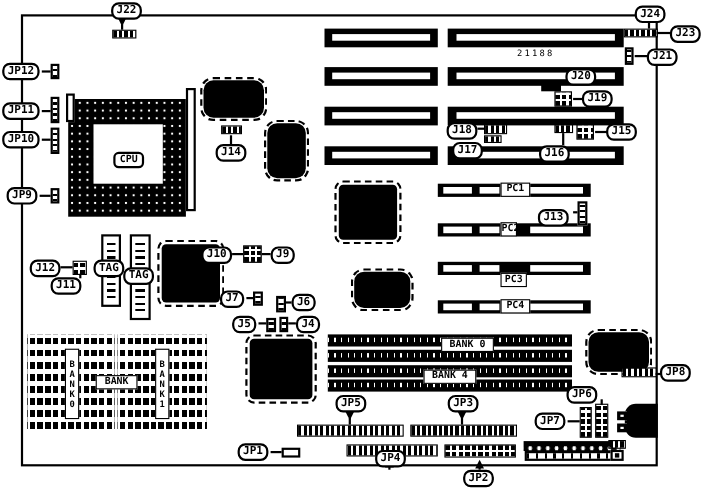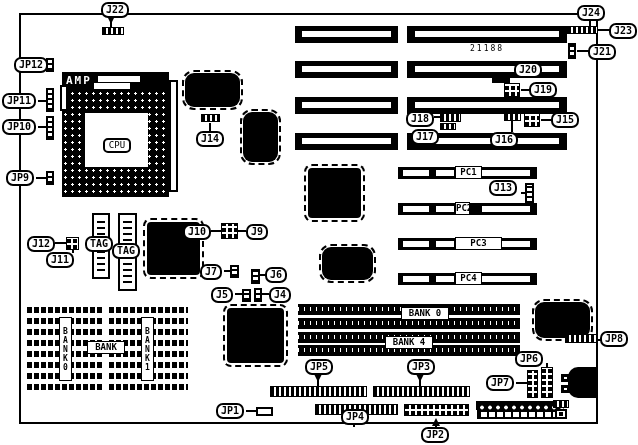--- a/index.html
+++ b/index.html
@@ -37,21 +37,21 @@
         background-image:repeating-linear-gradient(90deg,#fff 0 1px,transparent 1px 6px);
         background-size:100% 4px;background-position:0 3px;background-repeat:no-repeat;z-index:5;}
   .cacheblock{position:absolute;z-index:5;
         background-image:repeating-linear-gradient(90deg,#fff 0 2px,#000 2px 7px),
                          repeating-linear-gradient(0deg,#000 0 6px,#fff 6px 11px);
         background-blend-mode:lighten;}
   .pga{position:absolute;left:62px;top:90px;width:107px;height:107px;background-color:#000;
        background-image:radial-gradient(#fff 1px,transparent 1.4px);background-size:7px 7px;z-index:8;}
   .pga-center{position:absolute;left:85px;top:113px;width:63px;height:54px;background:#fff;z-index:9;}
   .cpu-box{position:absolute;left:103px;top:138px;width:28px;height:15px;background:#fff;border:2px solid #000;
-           border-radius:5px;font-weight:normal;font-size:9px;line-height:11px;text-align:center;z-index:20;}
+           border-radius:5px;font-weight:bold;font-size:9px;line-height:11px;text-align:center;z-index:20;}
   .ampbar{position:absolute;left:62px;top:72px;width:107px;height:18px;background:#000;z-index:8;
           color:#fff;font-weight:bold;font-size:11px;line-height:18px;padding-left:4px;letter-spacing:2px;}
   .amprect{position:absolute;background:#fff;z-index:9;}
   .zif{position:absolute;background:#fff;border:2px solid #000;z-index:12;}
   .pwrtop{position:absolute;background-color:#000;background-image:radial-gradient(#fff 1.5px,transparent 2px);
           background-size:8px 9px;background-position:2px 2px;z-index:15;}
   .pwrbot{position:absolute;background-color:#fff;border:2px solid #000;z-index:15;
           background-image:repeating-linear-gradient(90deg,#000 0 2px,transparent 2px 8px);}
   .din{position:absolute;left:568px;top:367px;width:30px;height:31px;background:#000;
        border-radius:10px 0 0 10px;z-index:10;}
@@ -108,24 +108,23 @@
       <div class="stripe" style="left:38px;top:3px;width:18px;height:6px"></div>
       <div class="stripe" style="left:84px;top:3px;width:48px;height:6px"></div>
     </div>
   <div class="slot" style="left:398px;top:273px;width:139px;height:12px">
       <div class="stripe" style="left:5px;top:3px;width:26px;height:6px"></div>
       <div class="stripe" style="left:38px;top:3px;width:18px;height:6px"></div>
       <div class="stripe" style="left:84px;top:3px;width:48px;height:6px"></div>
     </div>
   <span class="boxlabel" style="left:455px;top:166px;width:27px">PC1</span>
   <span class="boxlabel" style="left:455px;top:202px;width:15px">PC2</span>
-  <span class="boxlabel" style="left:455px;top:237px;width:47px">PC3</span>
+  <span class="boxlabel" style="left:455px;top:248px;width:24px">PC3</span>
   <span class="boxlabel" style="left:455px;top:272px;width:27px">PC4</span>
 
-  <div class="ampbar"><span>AMP</span></div>
   <div class="amprect" style="left:98px;top:76px;width:42px;height:6px"></div>
   <div class="amprect" style="left:94px;top:83px;width:36px;height:6px"></div>
   <div class="pga"></div>
   <div class="pga-center"></div>
   <span class="cpu-box">CPU</span>
   <div class="zif" style="left:169px;top:80px;width:9px;height:112px"></div>
   <div class="zif" style="left:60px;top:85px;width:8px;height:26px"></div>
 
   <div class="dipsock" style="left:92px;top:213px;width:18px;height:66px"></div>
   <div class="dipsock" style="left:118px;top:213px;width:19px;height:78px"></div>
@@ -233,30 +232,30 @@
   <span class="callout" style="left:577px;top:5px">J24</span>
   <span class="callout" style="left:609px;top:23px">J23</span>
   <span class="callout" style="left:588px;top:44px">J21</span>
   <span class="callout" style="left:514px;top:62px">J20</span>
   <span class="callout" style="left:529px;top:82px">J19</span>
   <span class="callout" style="left:406px;top:111px">J18</span>
   <span class="callout" style="left:411px;top:129px">J17</span>
   <span class="callout" style="left:490px;top:132px">J16</span>
   <span class="callout" style="left:551px;top:112px">J15</span>
   <span class="callout" style="left:196px;top:131px">J14</span>
-  <span class="callout" style="left:489px;top:180px">J13</span>
+  <span class="callout" style="left:489px;top:190px">J13</span>
   <span class="callout" style="left:27px;top:236px">J12</span>
   <span class="callout" style="left:46px;top:252px">J11</span>
   <span class="callout" style="left:183px;top:224px">J10</span>
   <span class="callout" style="left:246px;top:224px">J9</span>
   <span class="callout" style="left:200px;top:264px">J7</span>
   <span class="callout" style="left:265px;top:267px">J6</span>
   <span class="callout" style="left:211px;top:287px">J5</span>
   <span class="callout" style="left:269px;top:287px">J4</span>
-  <span class="callout" style="left:14px;top:57px">JP12</span>
+  <span class="callout" style="left:2px;top:57px">JP12</span>
   <span class="callout" style="left:2px;top:93px">JP11</span>
   <span class="callout" style="left:2px;top:119px">JP10</span>
   <span class="callout" style="left:6px;top:170px">JP9</span>
   <span class="callout" style="left:600px;top:331px">JP8</span>
   <span class="callout" style="left:486px;top:375px">JP7</span>
   <span class="callout" style="left:515px;top:351px">JP6</span>
   <span class="callout" style="left:305px;top:359px">JP5</span>
   <span class="callout" style="left:407px;top:359px">JP3</span>
   <span class="callout" style="left:341px;top:409px">JP4</span>
   <span class="callout" style="left:421px;top:427px">JP2</span>

